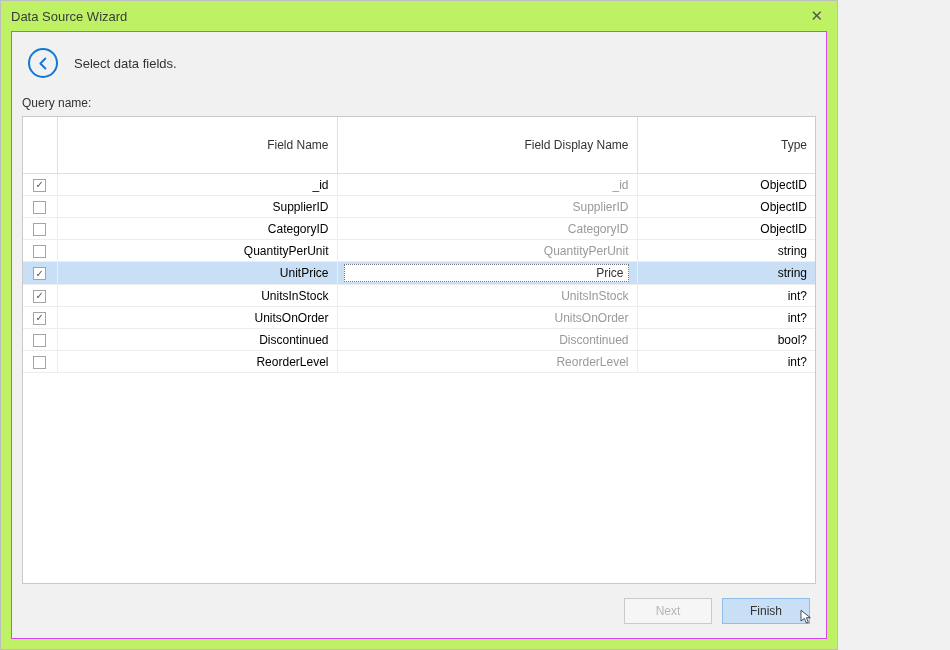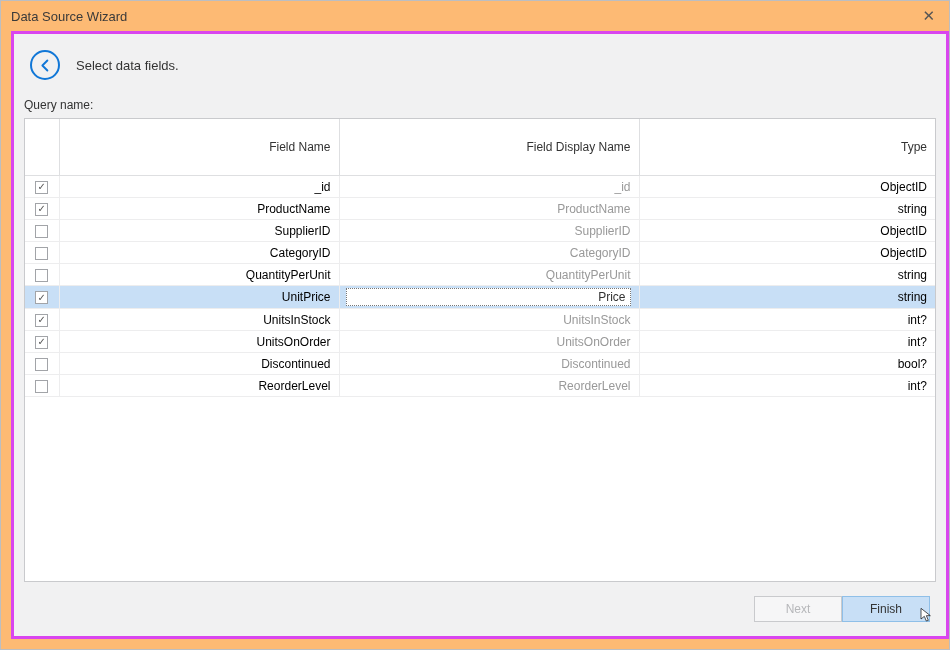--- a/index.html
+++ b/index.html
@@ -5,45 +5,45 @@
   * { box-sizing: border-box; margin: 0; padding: 0; }
   body {
     font-family: "Segoe UI", Tahoma, sans-serif;
     font-size: 12px;
     background: #f1f1f2;
     width: 950px;
     height: 650px;
     overflow: hidden;
   }
   .dialog {
-    width: 950px;
+    width: 838px;
     height: 650px;
     border: 1px solid #bcbec2;
-    background: #fdba74;
+    background: #bef264;
     display: flex;
     flex-direction: column;
   }
   .titlebar {
     display: flex;
     align-items: center;
     justify-content: space-between;
     padding: 6px 10px 6px 10px;
     font-size: 13px;
     color: #3a3a3a;
   }
   .titlebar .close {
     font-size: 15px;
     color: #555;
     cursor: pointer;
     padding: 0 4px;
     font-family: Arial, sans-serif;
   }
   .content-frame {
-    margin: 0 0 10px 10px;
-    border: 3px solid #d946ef;
+    margin: 0 10px 10px 10px;
+    border: 1px solid #d946ef;
     background: #f1f1f2;
     flex: 1;
     display: flex;
     flex-direction: column;
   }
   .header-row {
     display: flex;
     align-items: center;
     padding: 16px 18px 16px 16px;
     gap: 16px;
@@ -155,20 +155,21 @@
     background: #fff;
     padding: 1px 4px;
     display: block;
     width: calc(100% + 2px);
     margin: -1px -2px;
     color: #333;
   }
   .button-bar {
     display: flex;
     justify-content: flex-end;
+    gap: 10px;
     padding: 14px 16px;
   }
   .btn {
     min-width: 88px;
     height: 26px;
     border: 1px solid #c9cacd;
     background: #fff;
     font-size: 12px;
     display: flex;
     align-items: center;
@@ -233,26 +234,20 @@
           </tr>
         </thead>
         <tbody id="grid-body">
             <tr>
               <td class="col-check"><span class="chk checked"></span></td>
               <td>_id</td>
               <td class="disp-placeholder">_id</td>
               <td>ObjectID</td>
             </tr>
             <tr>
-              <td class="col-check"><span class="chk checked"></span></td>
-              <td>ProductName</td>
-              <td class="disp-placeholder">ProductName</td>
-              <td>string</td>
-            </tr>
-            <tr>
               <td class="col-check"><span class="chk"></span></td>
               <td>SupplierID</td>
               <td class="disp-placeholder">SupplierID</td>
               <td>ObjectID</td>
             </tr>
             <tr>
               <td class="col-check"><span class="chk"></span></td>
               <td>CategoryID</td>
               <td class="disp-placeholder">CategoryID</td>
               <td>ObjectID</td>

